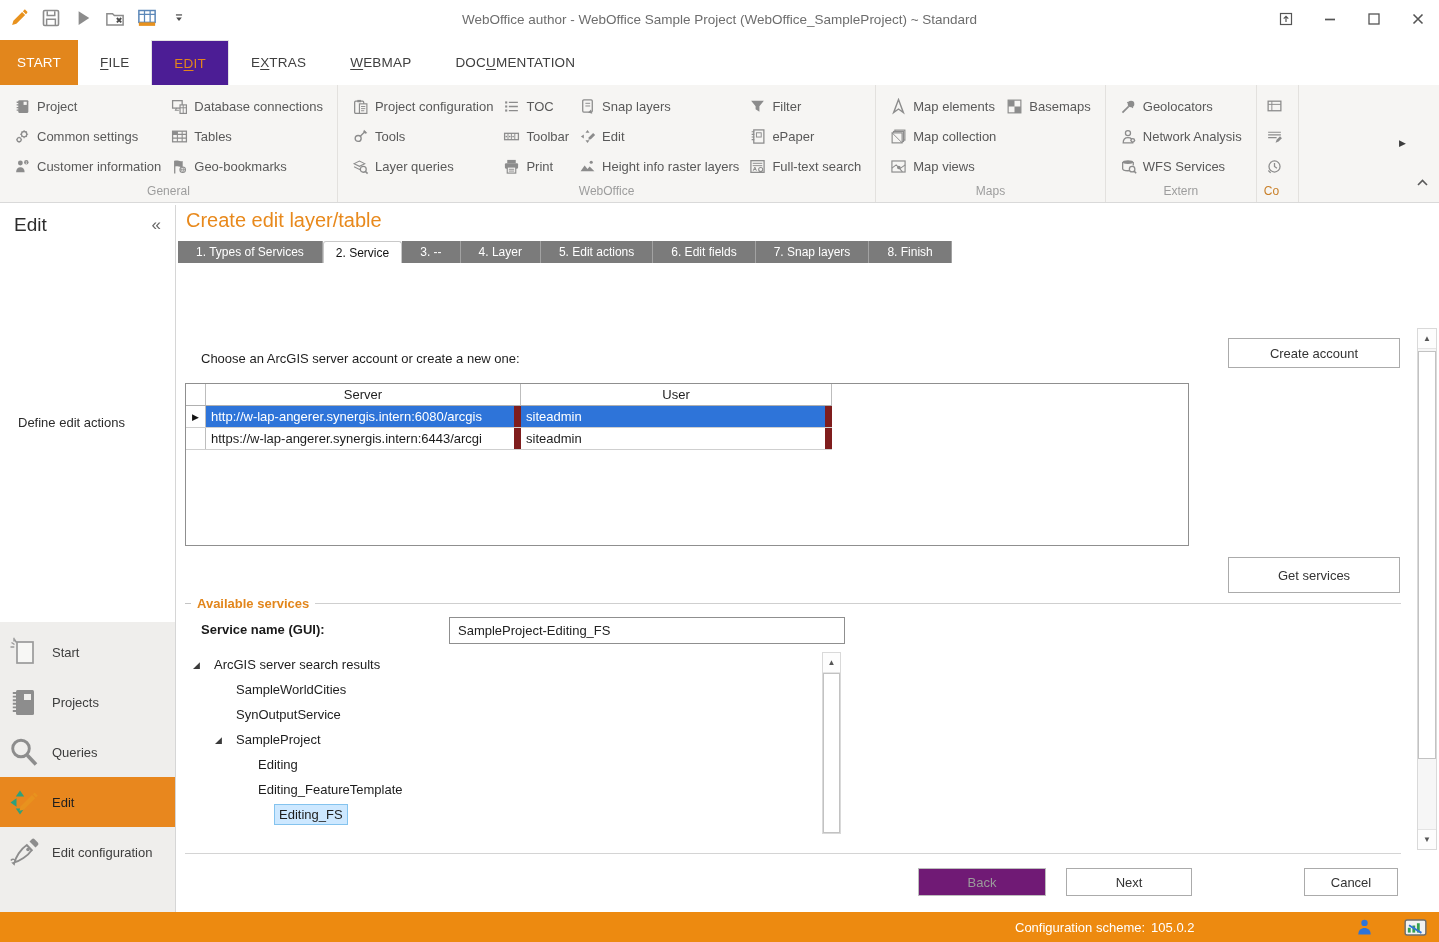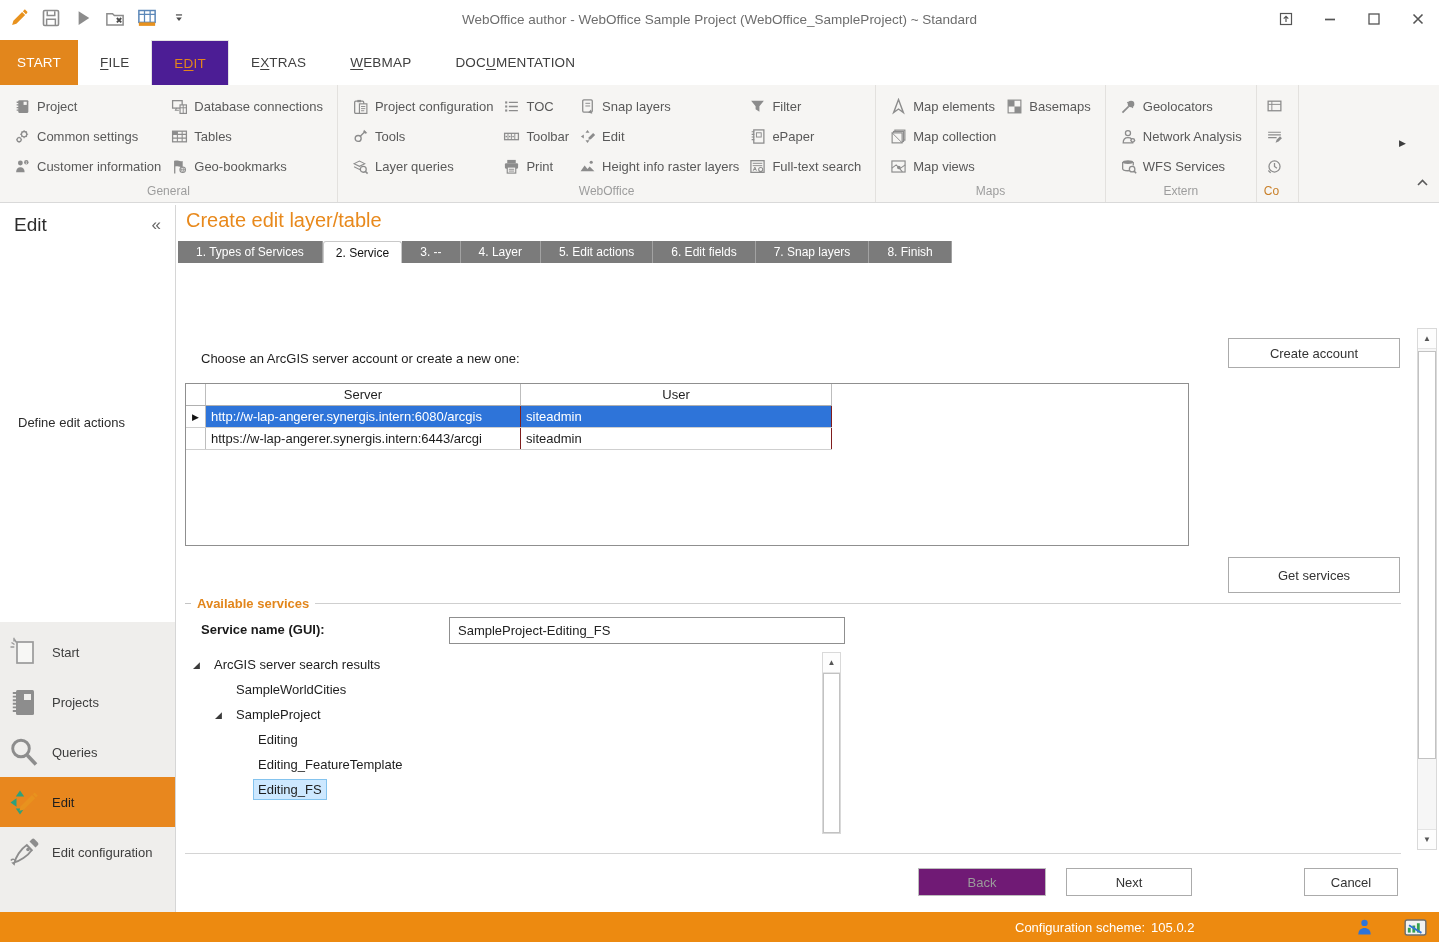--- a/index.html
+++ b/index.html
@@ -78,39 +78,39 @@
   
   .acct-table { position:absolute; left:9px; top:178px; width:1004px; height:163px; border:1px solid #8f8f8f; background:#fff; }
   .t-head { display:flex; height:22px; border-bottom:1px solid #b0b0b0; width:646px; }
   .t-selh { width:20px; border-right:1px solid #bdbdbd; }
   .t-h { font-size:13px; color:#1e1e1e; display:flex; align-items:center; justify-content:center; border-right:1px solid #bdbdbd; }
   .t-h.server { width:315px; } .t-h.user { width:311px; }
   .t-row { display:flex; height:22px; border-bottom:1px solid #cfcfcf; width:646px; }
   .t-sel { width:20px; border-right:1px solid #bdbdbd; display:flex; align-items:center; justify-content:center;
     font-size:9px; color:#111; background:#fff; }
   .t-c { font-size:13px; color:#1c1c1c; display:flex; align-items:center; padding:0 5px;
-    border-right:1px solid #7f1d1d; overflow:hidden; white-space:nowrap; }
+    border-right:7px solid #7f1d1d; overflow:hidden; white-space:nowrap; }
   .t-c.server { width:315px; } .t-c.user { width:311px; }
   .t-row.selected .t-c { background:#2E74D9; color:#fff; }
 
   
   .section-hdr { position:absolute; left:9px; top:391px; width:1216px; display:flex; align-items:center; gap:6px; }
   .section-hdr .pre { width:6px; border-top:1px solid #c4c4c4; }
   .section-hdr .stitle { color:#E2861C; font-weight:bold; font-size:13px; white-space:nowrap; }
   .section-hdr .line { flex:1; border-top:1px solid #cfcfcf; }
   .svc-label { position:absolute; left:25px; top:417px; font-size:13px; font-weight:bold; color:#1a1a1a; }
   .svc-input { position:absolute; left:273px; top:412px; width:396px; height:27px; border:1px solid #8f8f8f;
     font-family:inherit; font-size:13px; color:#222; padding:0 8px; outline:none; }
 
   
   .tree { position:absolute; left:15px; top:447px; width:620px; }
   .trow { height:25px; display:flex; align-items:center; font-size:13px; color:#1d1d1d; cursor:default; }
   .texp { width:16px; font-size:9px; color:#3a3a3a; flex:0 0 16px; }
   .tlabel { padding:2px 4px; border:1px solid transparent; white-space:nowrap; }
-  .tlabel.selected { background:#CDE8FF; border:1px solid #84c3ee; }
+  .tlabel.selected { background:#CDE8FF; border:1px solid #84c3ee;margin-left:21px; }
 
   
   .vscroll { position:absolute; border:1px solid #d9d9d9; background:#f6f6f6; }
   .vs-btn { position:absolute; left:0; right:0; height:20px; display:flex; align-items:center; justify-content:center;
     font-size:8px; color:#555; background:#fdfdfd; border-bottom:1px solid #e4e4e4; }
   .vs-btn.bottom { bottom:0; top:auto; border-top:1px solid #e4e4e4; border-bottom:none; }
   .vs-thumb { position:absolute; left:0; right:0; background:#fff; border:1px solid #c2c2c2; }
   #tree-scroll { left:646px; top:447px; width:19px; height:182px; }
   #tree-scroll .vs-thumb { top:20px; bottom:0; }
   #page-scroll { left:1241px; top:123px; width:20px; height:522px; }
@@ -649,20 +649,24 @@
   <input class="svc-input" value="SampleProject-Editing_FS" style="">
 
   <div class="tree" id="tree">
       <div class="trow" style="padding-left: 2px;">
         <span class="texp">◢</span>
         <span class="tlabel">ArcGIS server search results</span>
       </div>
       <div class="trow" style="padding-left: 24px;">
         <span class="texp"></span>
         <span class="tlabel">SampleWorldCities</span>
+      </div>
+      <div class="trow" style="padding-left: 24px;">
+        <span class="texp"></span>
+        <span class="tlabel">SynOutputService</span>
       </div>
       <div class="trow" style="padding-left: 24px;">
         <span class="texp">◢</span>
         <span class="tlabel">SampleProject</span>
       </div>
       <div class="trow" style="padding-left: 46px;">
         <span class="texp"></span>
         <span class="tlabel">Editing</span>
       </div>
       <div class="trow" style="padding-left: 46px;">

